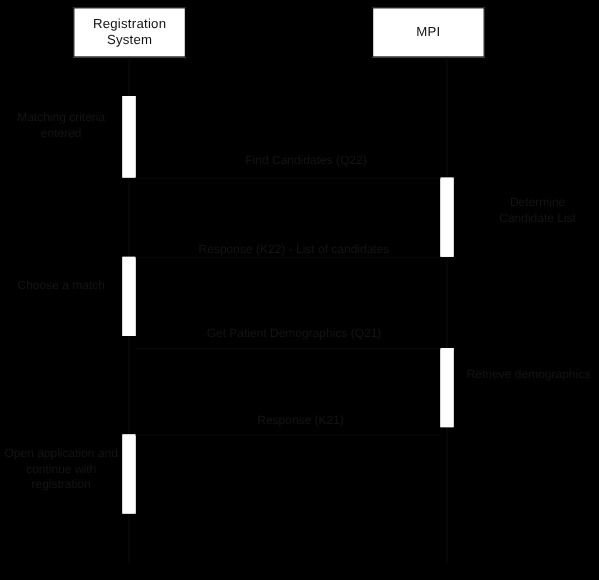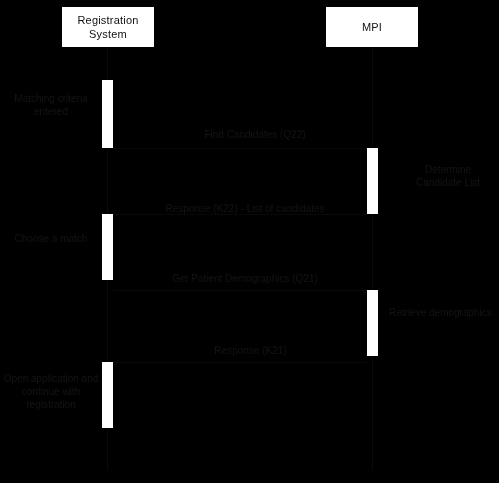--- a/index.html
+++ b/index.html
@@ -76,21 +76,21 @@
 </head>
 <body>
 
 <div id="canvas">
 
   <div class="participant" style="left:61px; top:6px; width:94px; height:42px;">
     <span>Registration
 System</span>
   </div>
 
-  <div class="participant" style="left:325px; top:6px; width:94px; height:42px;">
+  <div class="participant" style="left:310px; top:6px; width:94px; height:42px;">
     <span>MPI</span>
   </div>
 
   <div class="lifeline" style="left:107px; top:48px; height:422px;"></div>
   <div class="lifeline" style="left:372px; top:48px; height:422px;"></div>
 
   <div class="activation" style="left:102px; top:80px; width:11px; height:68px;"></div>
   <div class="activation" style="left:102px; top:214px; width:11px; height:66px;"></div>
   <div class="activation" style="left:102px; top:362px; width:11px; height:66px;"></div>
 

